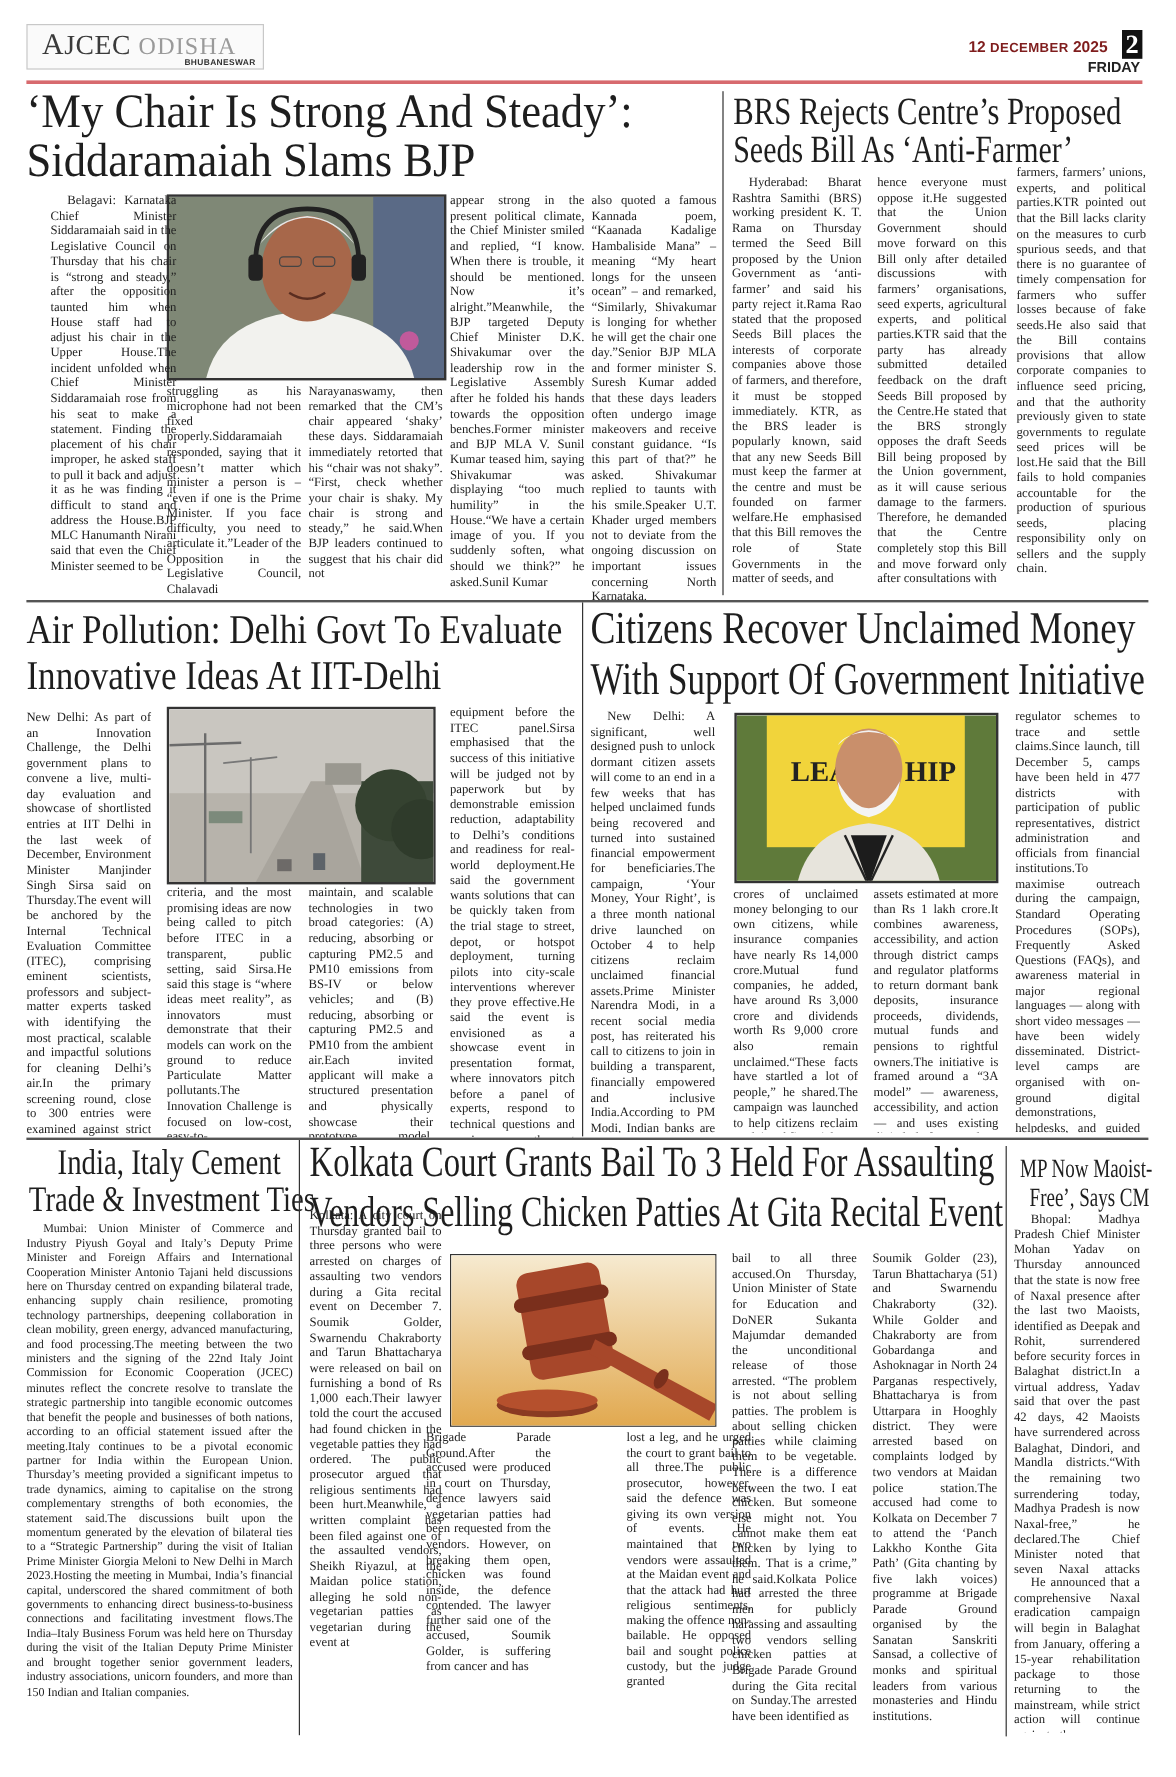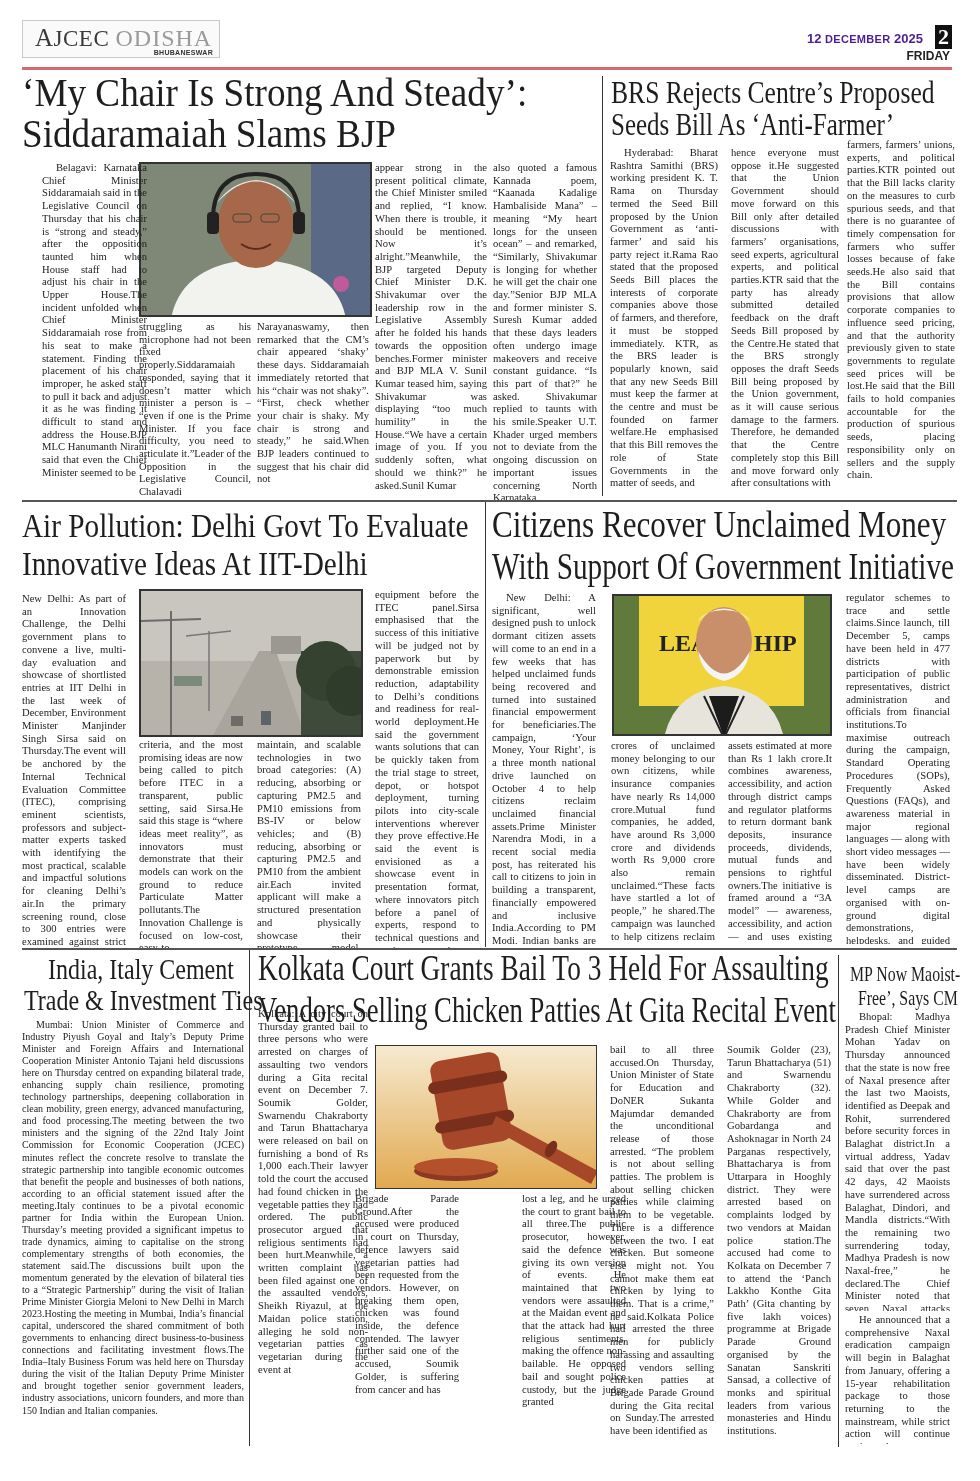--- a/index.html
+++ b/index.html
@@ -2,24 +2,24 @@
 <html><head>
 <meta charset="utf-8">
 <style>
   * { box-sizing: border-box; margin: 0; padding: 0; }
   html, body { width: 980px; height: 1481px; background: #ffffff; overflow: hidden; }
   body { position: relative; font-family: "Liberation Serif", serif; color: #1a1a1a; }
 
   .masthead-logo { position: absolute; left: 22px; top: 20px; width: 198px; height: 38px; border: 1px solid #c8c8c8; background: #fafafa; }
   .logo-main { position: absolute; left: 12px; top: 3px; font-family: "Liberation Serif", serif; font-size: 23px; letter-spacing: 0.5px; color: #3a3a3a; white-space: nowrap; }
   .logo-main .big { font-size: 25px; }
-  .logo-main .odisha { color: #9a9a9a; font-size: 24px; letter-spacing: 1px; }
+  .logo-main .odisha { color: #9a9a9a; font-size: 20px; letter-spacing: 1px; }
   .logo-sub { position: absolute; right: 6px; bottom: 1px; font-family: "Liberation Sans", sans-serif; font-size: 7px; font-weight: bold; color: #333; letter-spacing: 0.3px; }
 
-  .date-line { position: absolute; right: 57px; top: 31px; font-family: "Liberation Sans", sans-serif; font-weight: bold; font-size: 13px; color: #4c1d95; white-space: nowrap; }
+  .date-line { position: absolute; right: 57px; top: 31px; font-family: "Liberation Sans", sans-serif; font-weight: bold; font-size: 13px; color: #7f1d1d; white-space: nowrap; }
   .date-line .month { font-size: 11px; letter-spacing: 0.3px; }
   .page-num { position: absolute; left: 935px; top: 25px; width: 17px; height: 24px; background: #111; color: #fff; font-family: "Liberation Serif", serif; font-weight: bold; font-size: 22px; text-align: center; line-height: 24px; }
   .weekday { position: absolute; right: 30px; top: 49px; font-family: "Liberation Sans", sans-serif; font-weight: bold; font-size: 12px; color: #222; }
 
   .rule-red { position: absolute; left: 22px; width: 930px; height: 3px; top: 67px; background: #d76a6e; }
   .hrule { position: absolute; height: 2px; background: #555; }
   .vrule { position: absolute; width: 1px; background: #333; }
 
   .headline { position: absolute; font-family: "Liberation Serif", serif; color: #1e1e1e; line-height: 1.05; white-space: nowrap; transform-origin: left top; }
 

